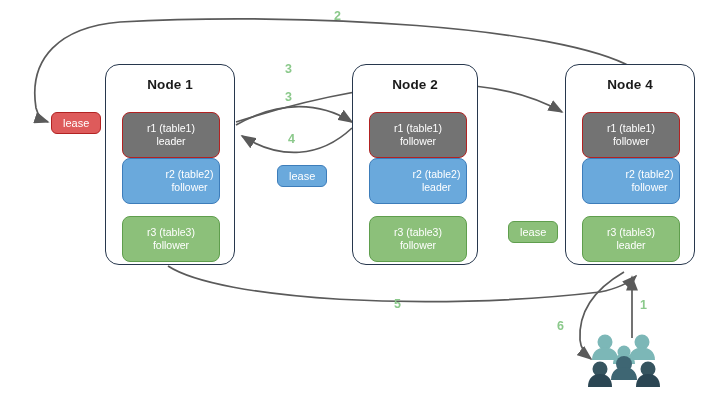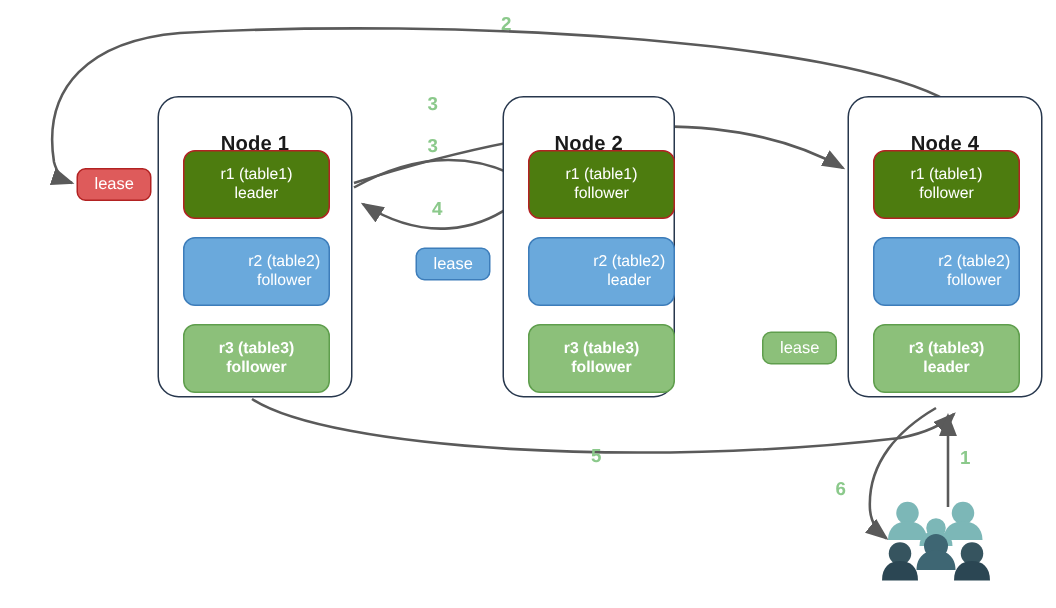--- a/index.html
+++ b/index.html
@@ -29,41 +29,41 @@
     background: #ffffff;
     border: 1.6px solid #27374d;
     border-radius: 14px;
     z-index: 3;
   }
   .node-title {
     text-align: center;
     font-size: 13.5px;
     font-weight: bold;
     color: #1a1a1a;
-    margin-top: 23px;
+    margin-top: 12px;
     letter-spacing: .1px;
   }
   .replica {
     position: absolute;
     left: 16px;
     width: 98px;
     height: 46px;
     border-radius: 8px;
     display: flex;
     flex-direction: column;
     align-items: center;
     justify-content: center;
     color: #ffffff;
     font-size: 10.5px;
     line-height: 13px;
     text-align: center;
   }
-  .rep-red   { background: #4d7c0f; border: 1.4px solid #b22222; }
+  .rep-red   { background: #737373; border: 1.4px solid #b22222; margin-top: 12px; }
   .rep-blue  { background: #6aa9dc; border: 1.4px solid #3d7dba; padding-left: 37px; }
-  .rep-green { background: #8cc07a; border: 1.4px solid #5f9e4d; font-weight: bold; }
+  .rep-green { background: #8cc07a; border: 1.4px solid #5f9e4d; }
   .rep-line { display: block; }
 
   .lease {
     position: absolute;
     height: 22px;
     padding: 0 11px;
     border-radius: 6px;
     display: flex;
     align-items: center;
     justify-content: center;
@@ -129,21 +129,21 @@
     <div class="replica rep-blue" style="top:93px;">
       <span class="rep-line">r2 (table2)</span>
       <span class="rep-line">follower</span>
     </div>
     <div class="replica rep-green" style="top:151px;">
       <span class="rep-line">r3 (table3)</span>
       <span class="rep-line">follower</span>
     </div>
   </div>
 
-  <div class="node" style="left:335px; top:64px; width:115px; height:201px;">
+  <div class="node" style="left:352px; top:64px; width:126px; height:201px;">
     <div class="node-title">Node 2</div>
     <div class="replica rep-red" style="top:35px;">
       <span class="rep-line">r1 (table1)</span>
       <span class="rep-line">follower</span>
     </div>
     <div class="replica rep-blue" style="top:93px;">
       <span class="rep-line">r2 (table2)</span>
       <span class="rep-line">leader</span>
     </div>
     <div class="replica rep-green" style="top:151px;">

